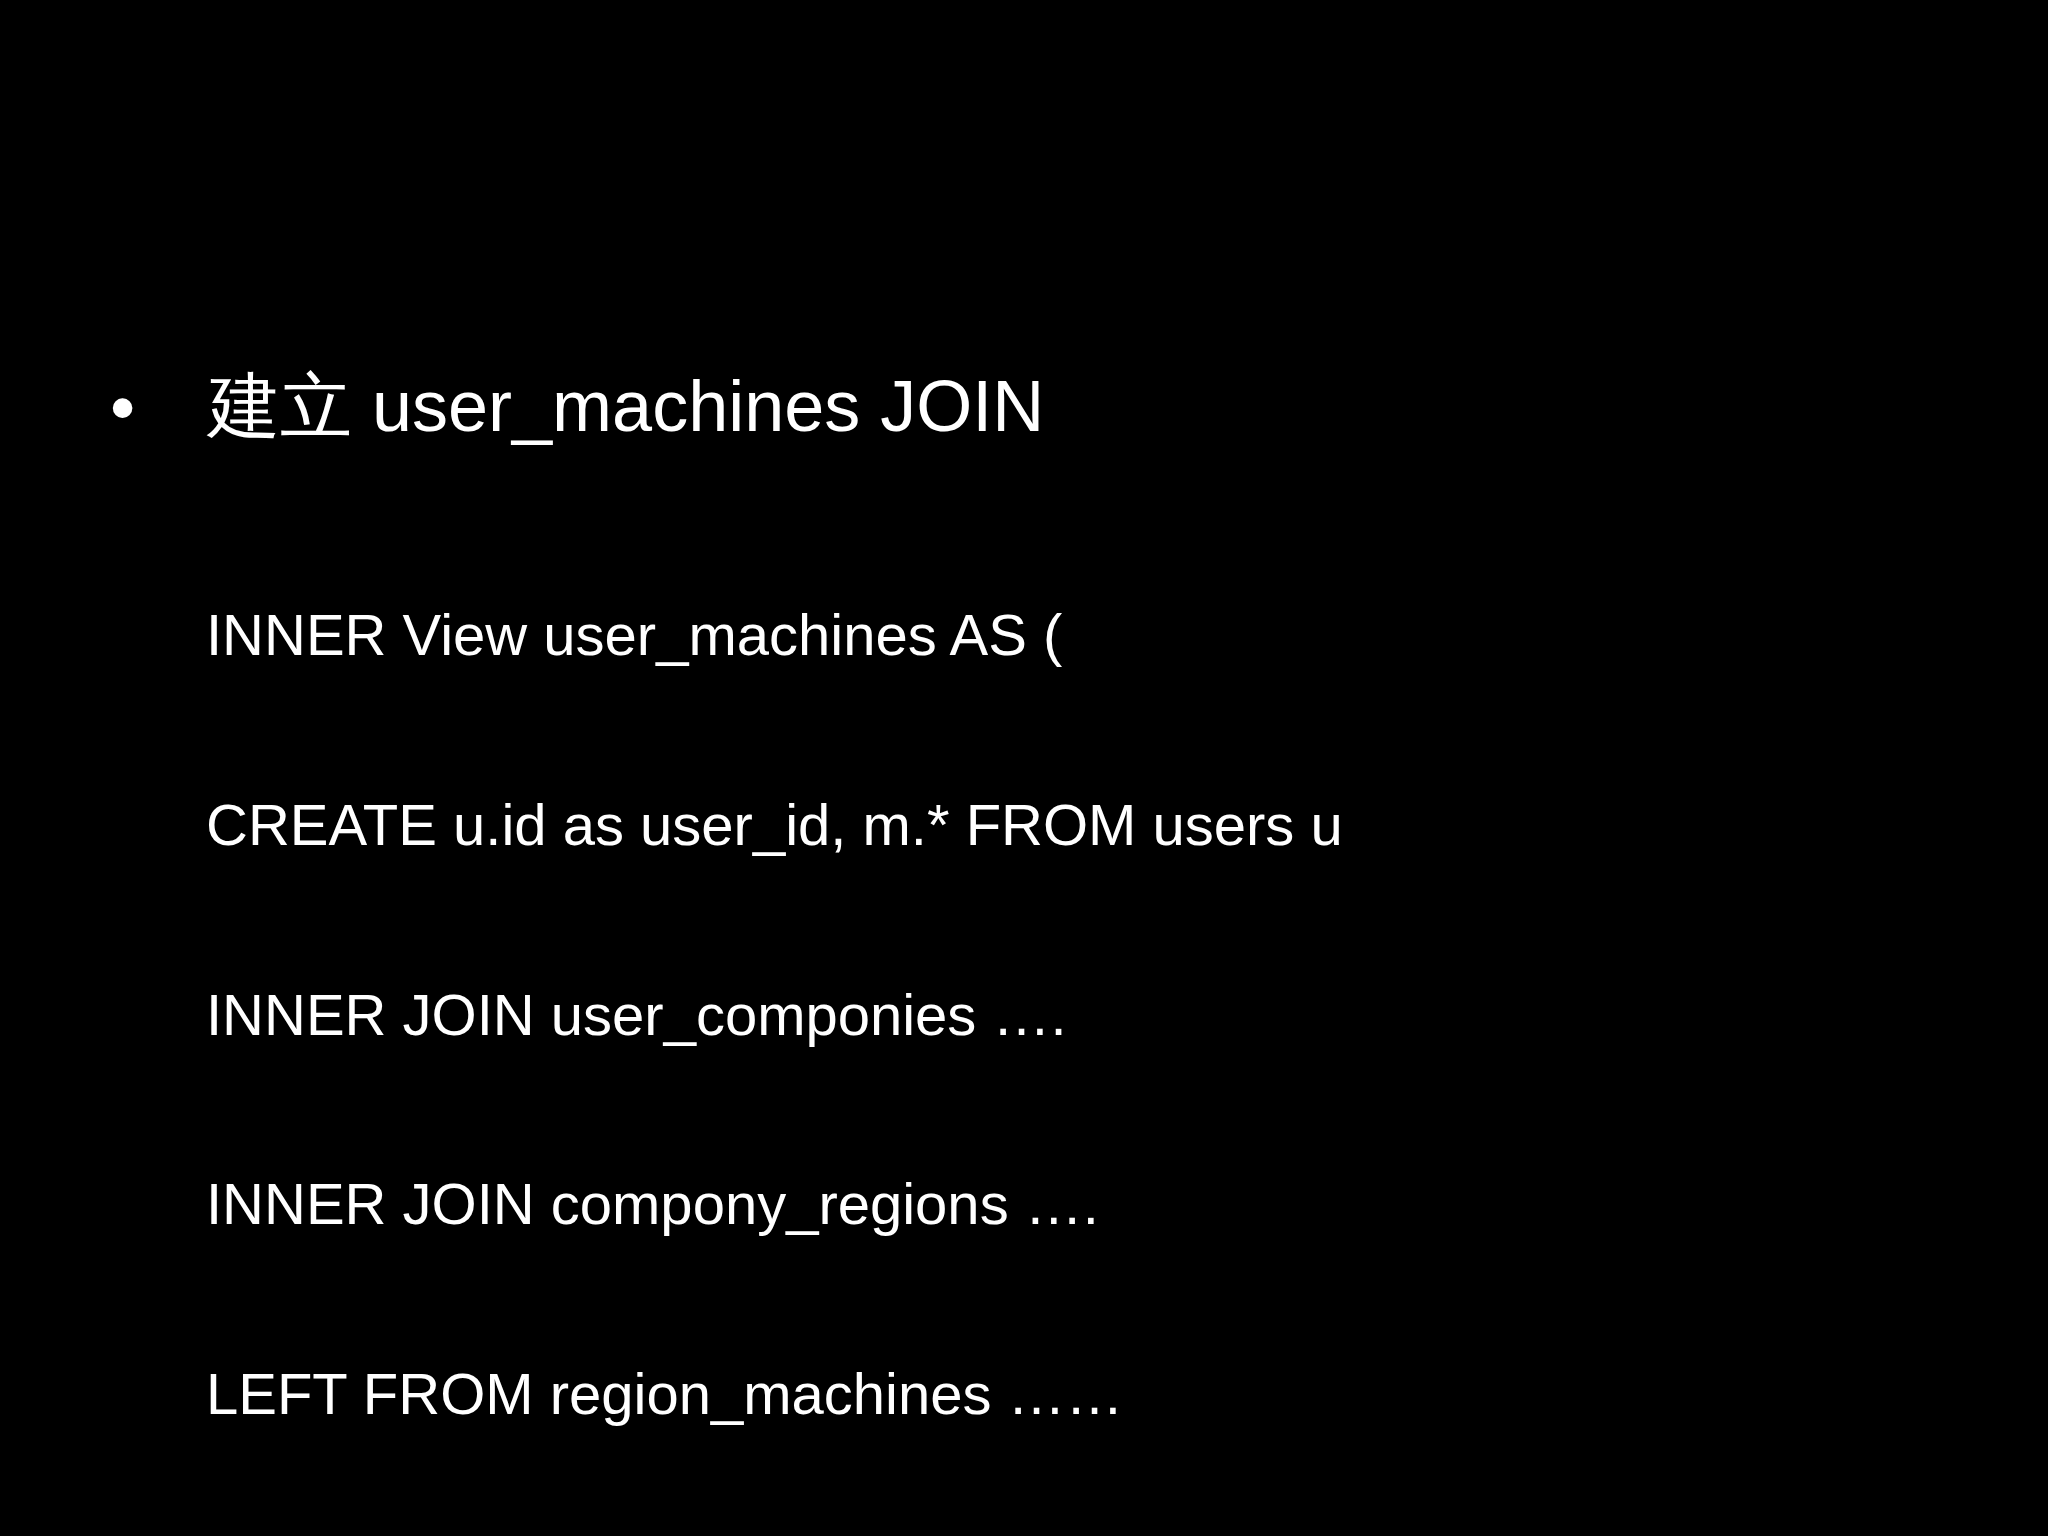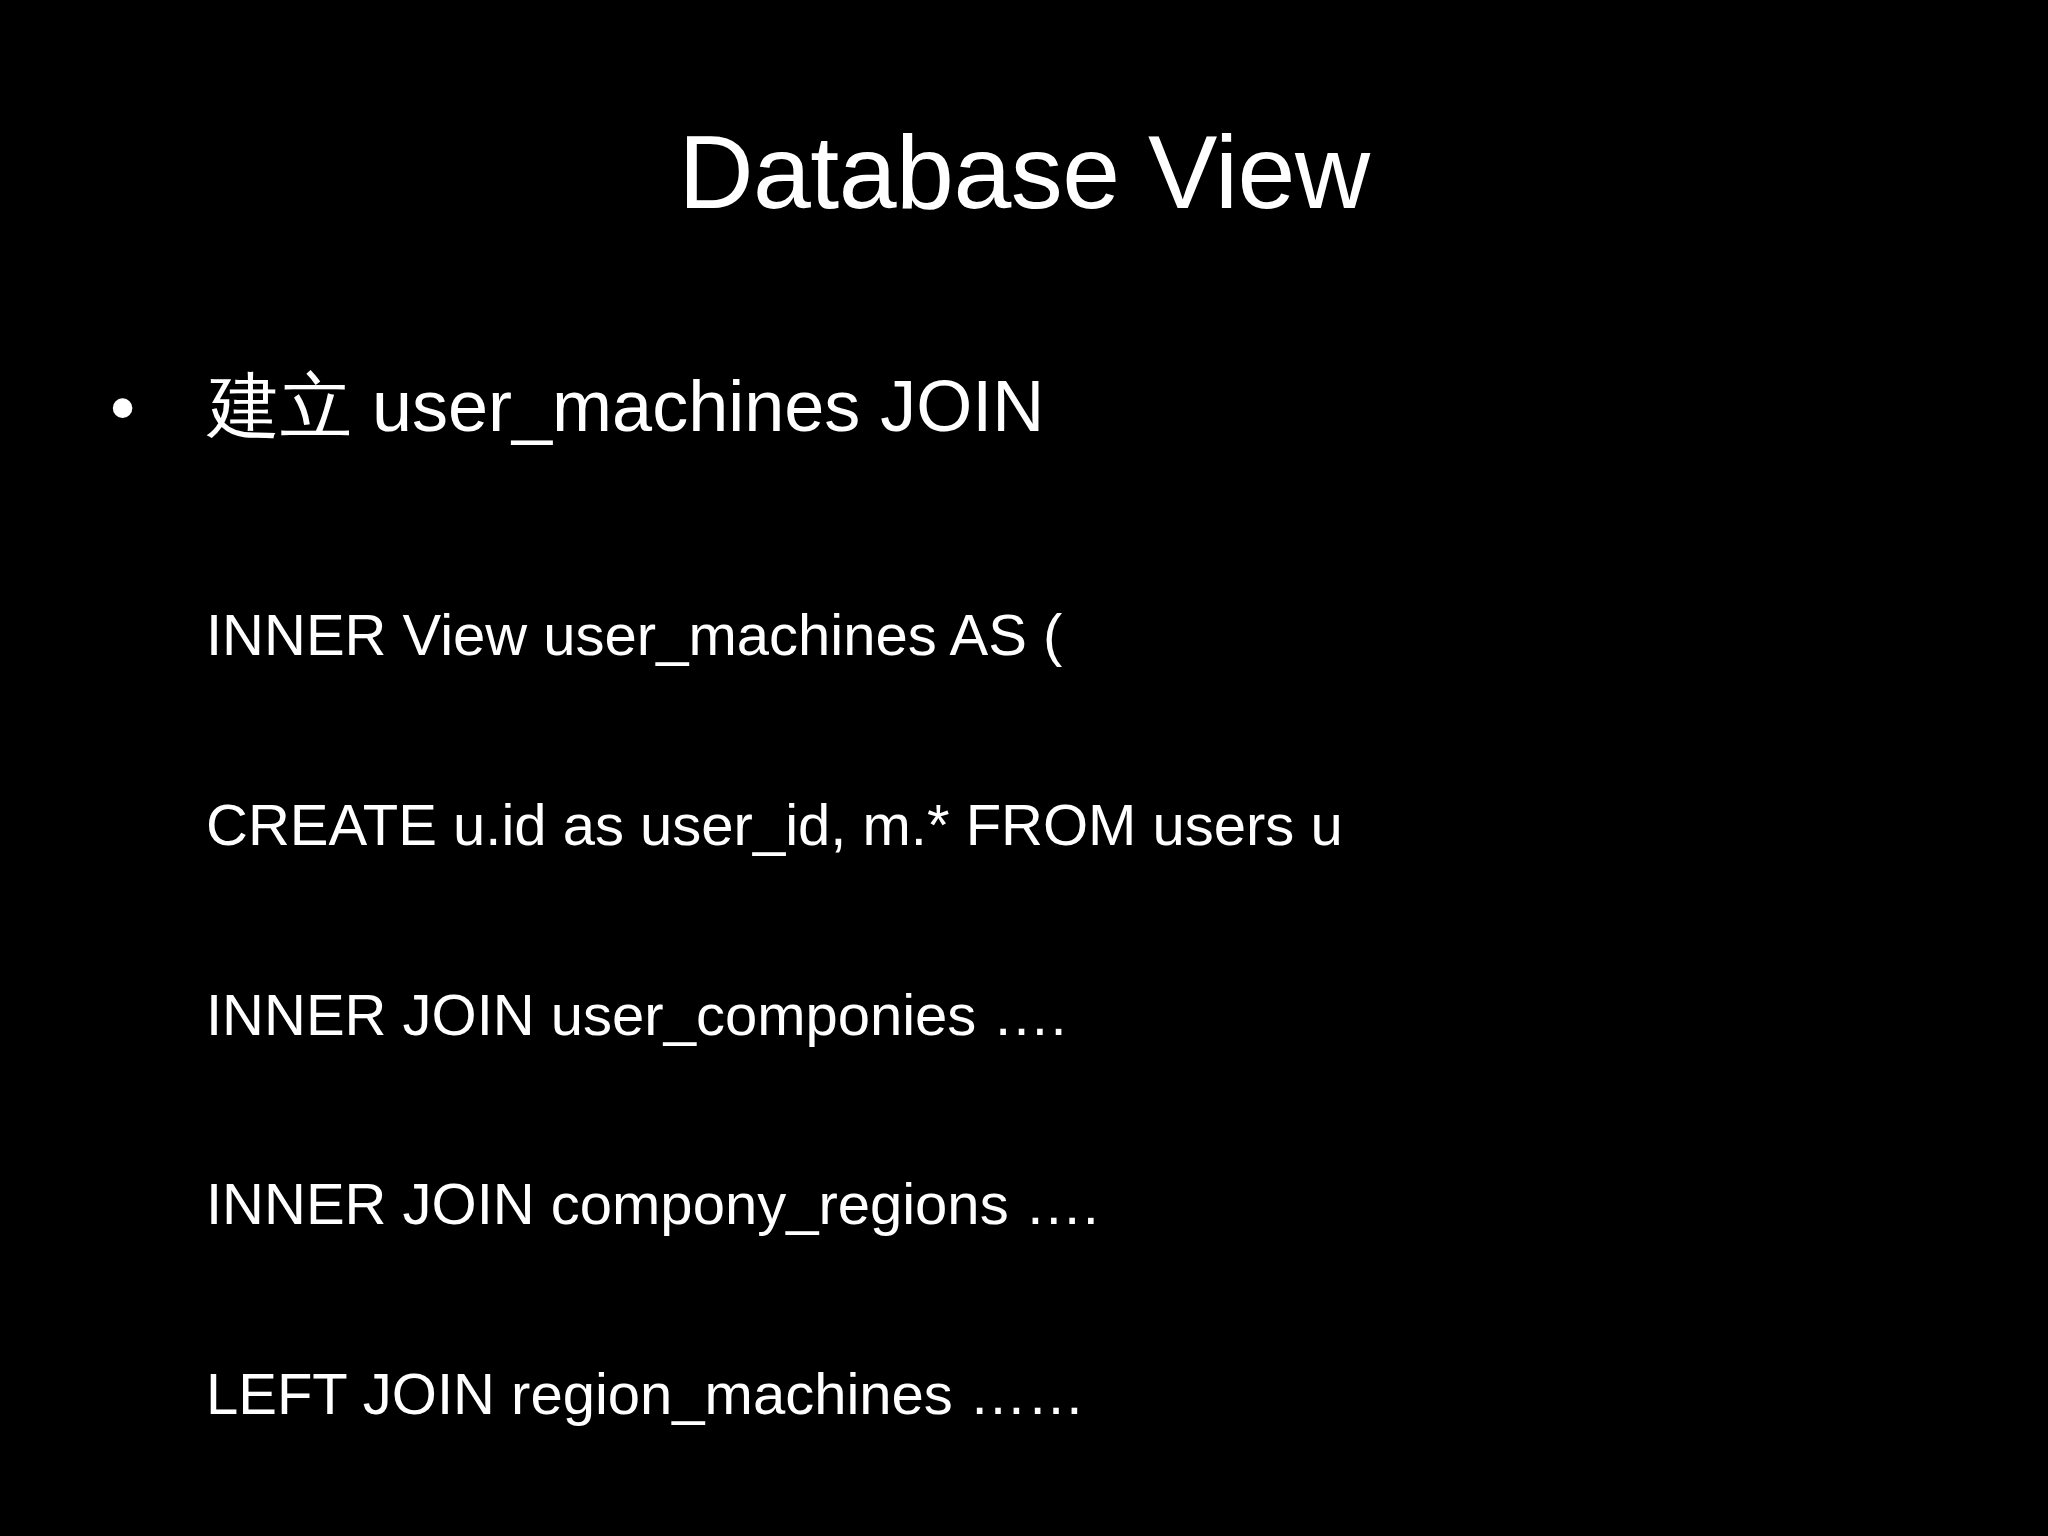--- a/index.html
+++ b/index.html
@@ -91,32 +91,31 @@
     display: block;
     min-height: 1em;
     white-space: pre;
   }
 </style>
 </head>
 <body>
 
 <div id="slide">
 
-  <div id="slide-title">Database View</div>
 
   <div id="body-content">
 
     <div class="bullet-row" id="bullet-1">
       <span class="bullet-dot">•</span>
       <span class="bullet-text"><span class="cjk">建立</span><span> user_machines JOIN</span></span>
     </div>
 
     <div id="sql-block">
       <span class="sql-line">INNER View user_machines AS (</span>
       <span class="sql-line">CREATE u.id as user_id, m.* FROM users u</span>
       <span class="sql-line">INNER JOIN user_componies ….</span>
       <span class="sql-line">INNER JOIN compony_regions ….</span>
-      <span class="sql-line">LEFT JOIN region_machines ……</span>
+      <span class="sql-line">LEFT FROM region_machines ……</span>
       
     </div>
 
   </div>
 </div>
 
 </body></html>

